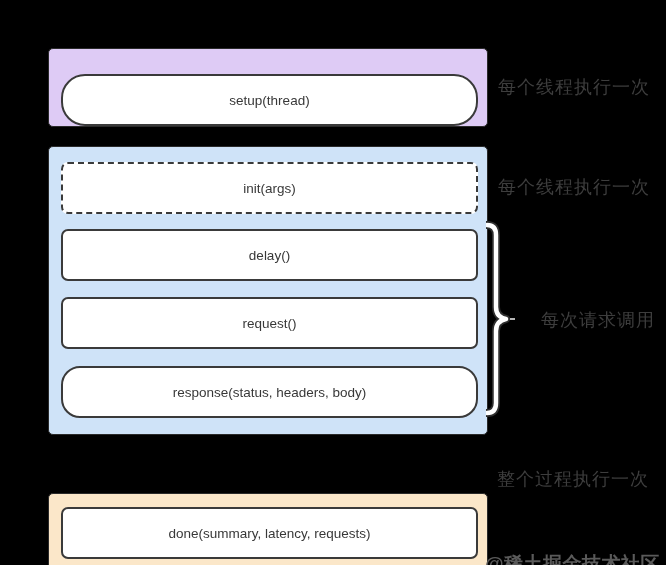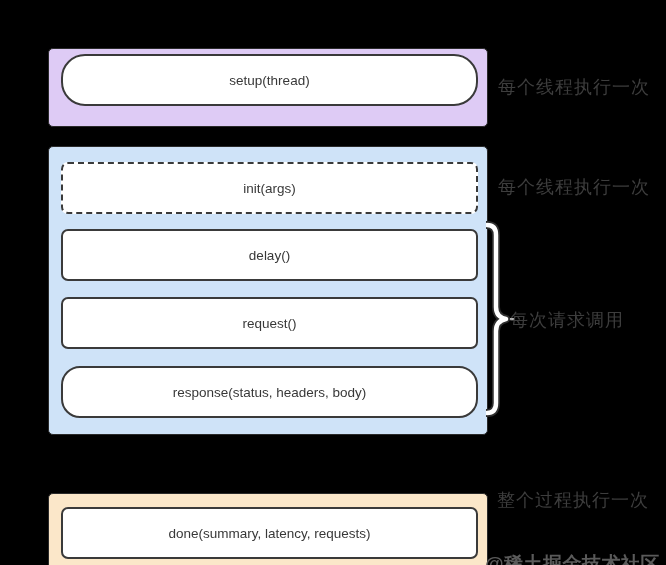--- a/index.html
+++ b/index.html
@@ -22,37 +22,37 @@
   .fnbox{
     position:absolute;left:12px;width:417px;height:52px;
     box-sizing:border-box;
     background:var(--box-fill,#fff);
     border:2px solid var(--box-border,#3a3a3a);
     border-radius:7px;
     display:flex;align-items:center;justify-content:center;
     font-size:13.5px;color:#383838;
     white-space:nowrap;
   }
-  #b-setup{top:5px;border-radius:24px;}
+  #b-setup{top:25px;border-radius:24px;}
   #b-init{top:15px;border-style:dashed;}
   #b-delay{top:82px;}
   #b-request{top:150px;}
   #b-response{top:219px;border-radius:19px;}
   #b-done{top:13px;}
   .note{
     position:absolute;
     font-size:18px;line-height:16px;
     letter-spacing:1px;
     color:var(--annotation-text,#3d3d3d);
     white-space:nowrap;
   }
   #n-setup{left:498px;top:79px;}
   #n-init{left:498px;top:179px;}
-  #n-request{left:510px;top:312px;}
-  #n-done{left:497px;top:492px;}
+  #n-request{left:541px;top:312px;}
+  #n-done{left:497px;top:471px;}
   #brace{position:absolute;left:486px;top:221px;}
   .watermark{
     position:absolute;right:6px;top:551px;
     font-size:19px;font-weight:bold;
     letter-spacing:0.5px;
     color:var(--watermark-text,#5a5a5a);
     white-space:nowrap;
   }
 </style>
 </head>

